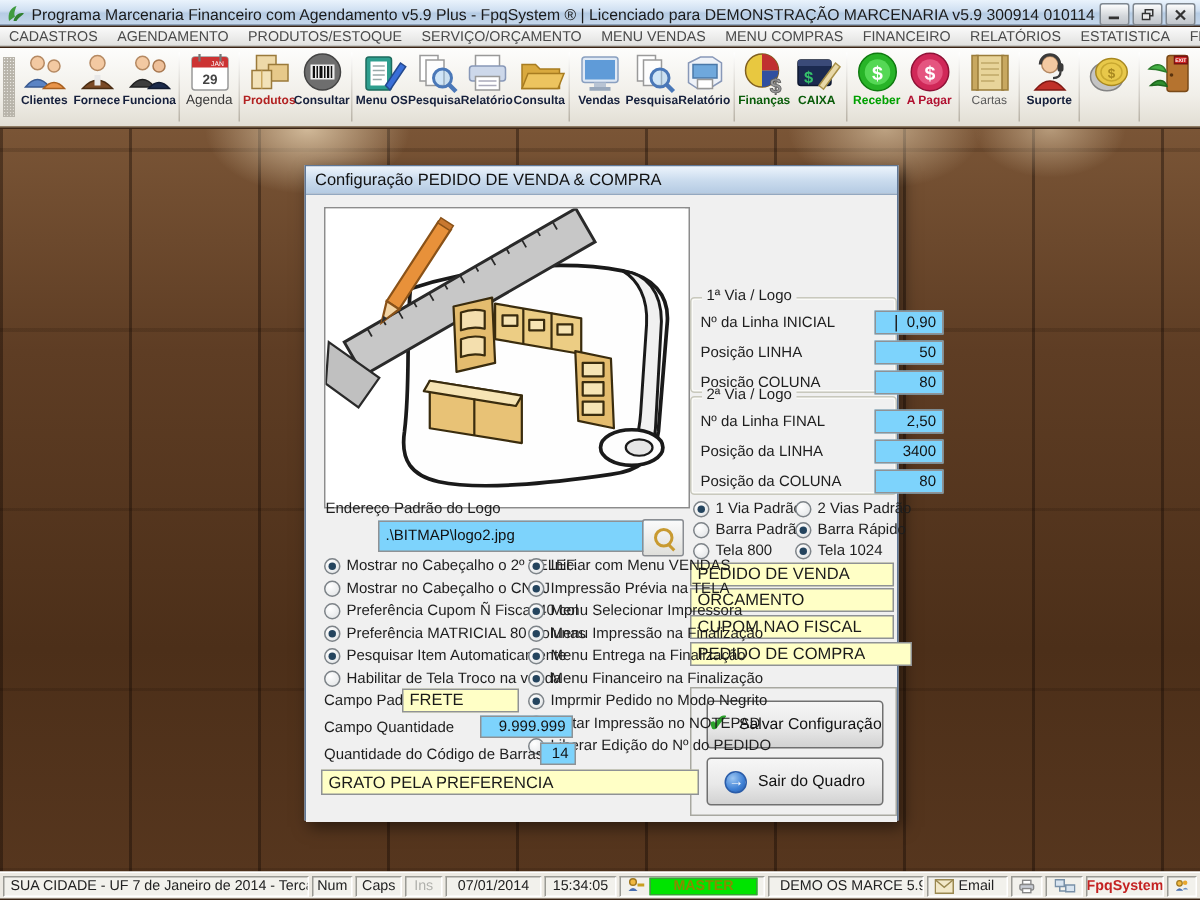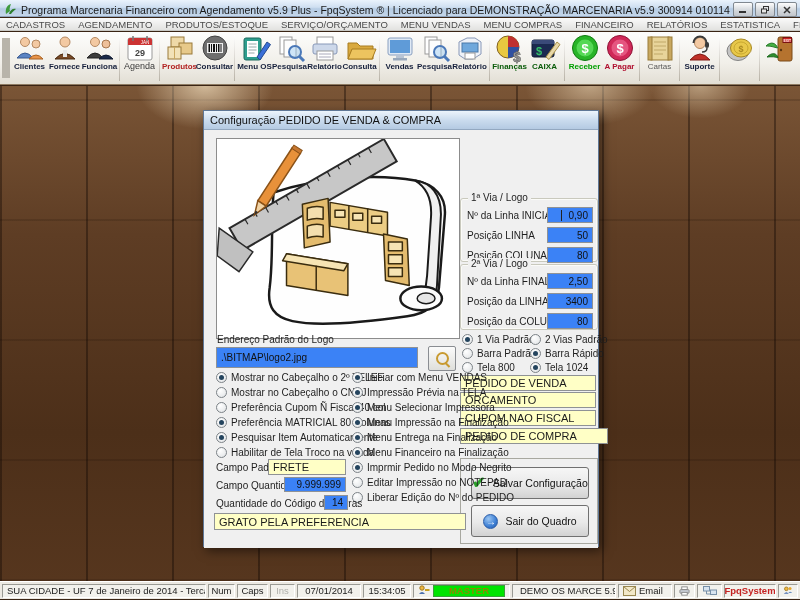--- a/index.html
+++ b/index.html
@@ -55,22 +55,22 @@
   .dlg-title{height:18px;background:linear-gradient(180deg,#ecf4fc,#cbdcee 50%,#b4cae2);
     border-bottom:1px solid #93a8c0;display:flex;align-items:center;padding-left:6px;
     font-size:11px;color:#111;}
   .dlg-body{position:relative;height:418px;background:#f0f0f0;}
   .imgbox{position:absolute;left:12px;top:8px;width:242px;height:199px;background:#fff;border:1px solid #8c8c8c;}
   .grp{position:absolute;border:1px solid #c9c9bd;border-radius:3px;box-shadow:inset 0 0 0 1px #fbfbf8;}
   .grp-title{position:absolute;top:-7px;left:7px;background:#f0f0f0;padding:0 3px;font-size:10px;color:#1e1e1e;white-space:nowrap;}
   .flabel{position:absolute;font-size:10px;color:#1e1e1e;white-space:nowrap;}
   .ybox{background:#ffffc6;border:1px solid #8f9295;box-sizing:border-box;position:absolute;
     font-size:11px;color:#1a1a1a;display:flex;align-items:center;padding:0 4px;overflow:hidden;white-space:nowrap;}
-  .wbox{background:#3b82f6;border:1px solid #8f9295;box-sizing:border-box;position:absolute;
-    font-size:10px;color:#111;display:flex;align-items:center;padding:0 4px;overflow:hidden;white-space:nowrap;}
+  .wbox{background:#7dd3fc;border:1px solid #8f9295;box-sizing:border-box;position:absolute;
+    font-size:10px;color:#111;display:flex;align-items:center;padding:0 4px;overflow:hidden;white-space:nowrap;margin-left:36px;}
   .num{justify-content:flex-end;}
   .big-num{font-size:14px;font-weight:bold;}
   .caret{display:inline-block;width:1px;height:11px;background:#222;margin-right:7px;}
   .opt{position:absolute;display:flex;align-items:center;gap:4px;height:13px;}
   .radio{width:11px;height:11px;border-radius:50%;border:1px solid #7d8388;flex:0 0 auto;
     background:radial-gradient(circle at 35% 30%,#ffffff,#dfe2e4);position:relative;box-sizing:border-box;}
   .radio[data-checked="true"]::after{content:"";position:absolute;left:2px;top:2px;width:5px;height:5px;border-radius:50%;background:#24445e;}
   .opt-label{font-size:10px;color:#1e1e1e;white-space:nowrap;}
   .btnbox{position:absolute;border:1px solid #a8a8a0;background:#f0f0f0;}
   .act-btn{position:absolute;left:10px;width:116px;height:30px;border:1px solid #707070;border-radius:3px;

